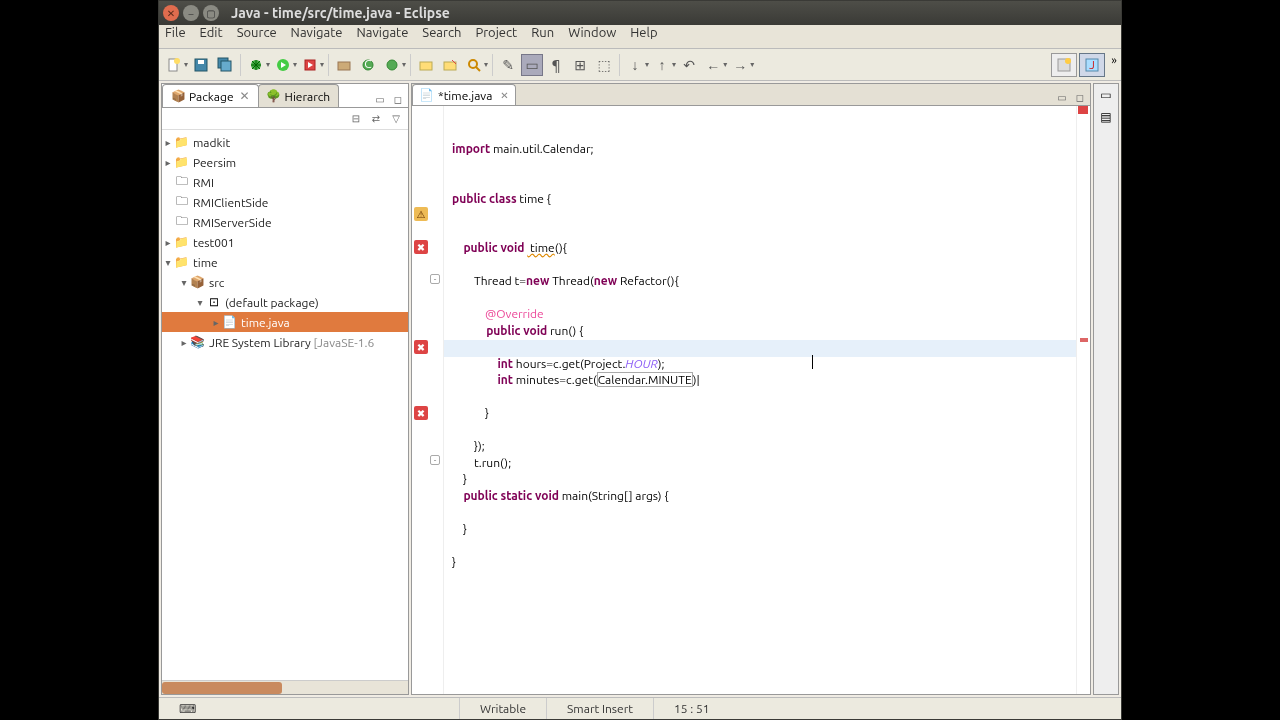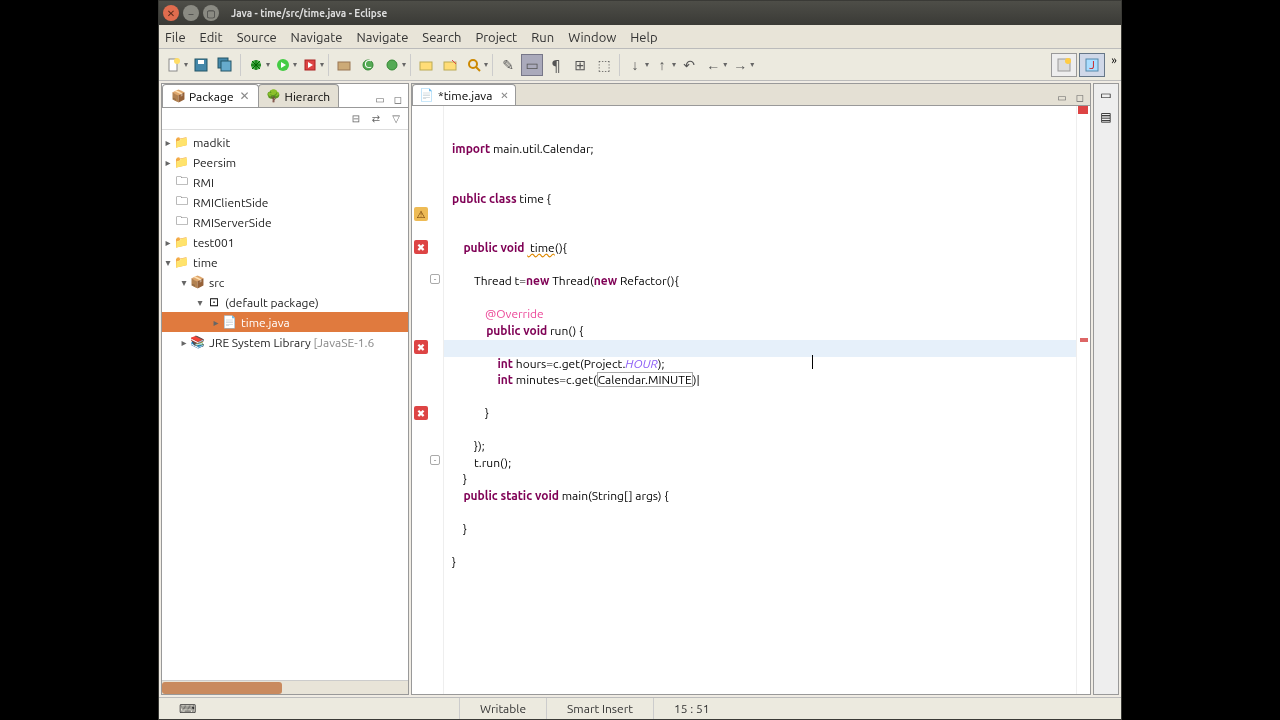--- a/index.html
+++ b/index.html
@@ -1,22 +1,22 @@
 <!DOCTYPE html>
 <html><head>
 <meta charset="utf-8">
 <style>
 * { margin:0; padding:0; box-sizing:border-box; font-family:"Ubuntu",sans-serif; font-size:12px; }
 body { background:#000; width:1280px; height:720px; overflow:hidden; }
 .desktop { position:absolute; left:158px; top:0; width:964px; height:720px; background:#f0ece4; border:1px solid #3a3a36; }
 .titlebar { height:24px; background:linear-gradient(#4e4e48,#3a3a36); display:flex; align-items:center; padding:0 4px; color:#ddd; }
 .wbtn { width:16px; height:16px; border-radius:50%; margin-right:4px; display:flex; align-items:center; justify-content:center; font-size:10px; }
 .wbtn.close{background:#e06c4e;color:#5a2a1a}.wbtn.min,.wbtn.max{background:#8a8a82;color:#333}
-.titletxt{margin-left:8px;font-weight:bold;font-size:10px}
-.menubar{height:24px;background:#e8e4d8;display:flex;align-items:center;padding:0 6px;border-bottom:1px solid #bbb}
+.titletxt{margin-left:8px;font-weight:bold;font-size:14px}
+.menubar{height:24px;background:#e8e4d8;display:flex;padding:0 6px;border-bottom:1px solid #bbb}
 .menubar span{margin-right:14px;color:#333;font-size:13px}
 .toolbar{height:32px;background:#eceadf;border-bottom:1px solid #bbb;display:flex;align-items:center;padding:0 4px;gap:2px}
 .tbtn{width:22px;height:22px;border:1px solid transparent;display:flex;align-items:center;justify-content:center;font-size:14px;color:#555}
 .tbtn svg{width:16px;height:16px}
 .tsep{width:1px;height:22px;background:#ccc;margin:0 2px}
 .tdrop{font-size:8px;color:#666;margin-left:-3px}
 .persp{margin-left:auto;display:flex;gap:2px}
 .persp .pbtn{width:26px;height:24px;border:1px solid #999;background:#eee;display:flex;align-items:center;justify-content:center}
 .persp .pbtn.active{background:#d0d8e8;border:1px solid #678}
 .workarea{display:flex;height:calc(100% - 24px - 24px - 32px - 22px)}

